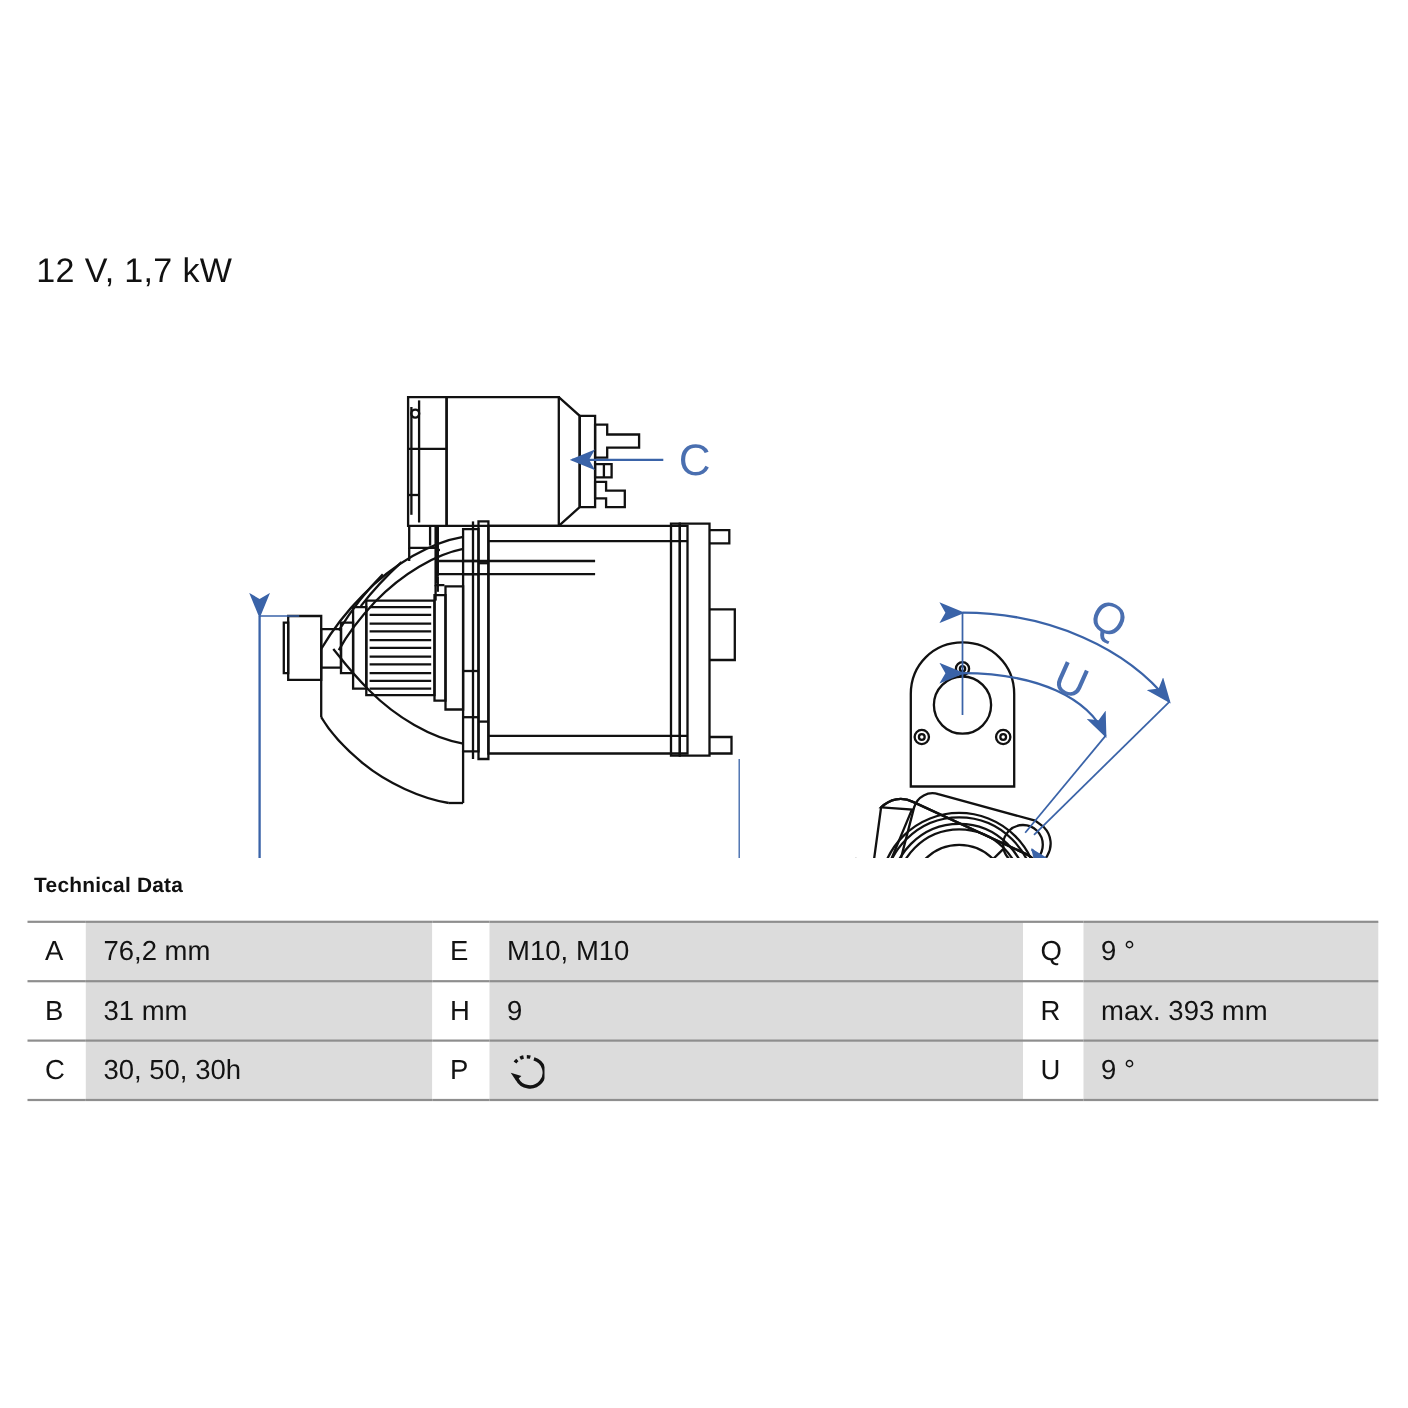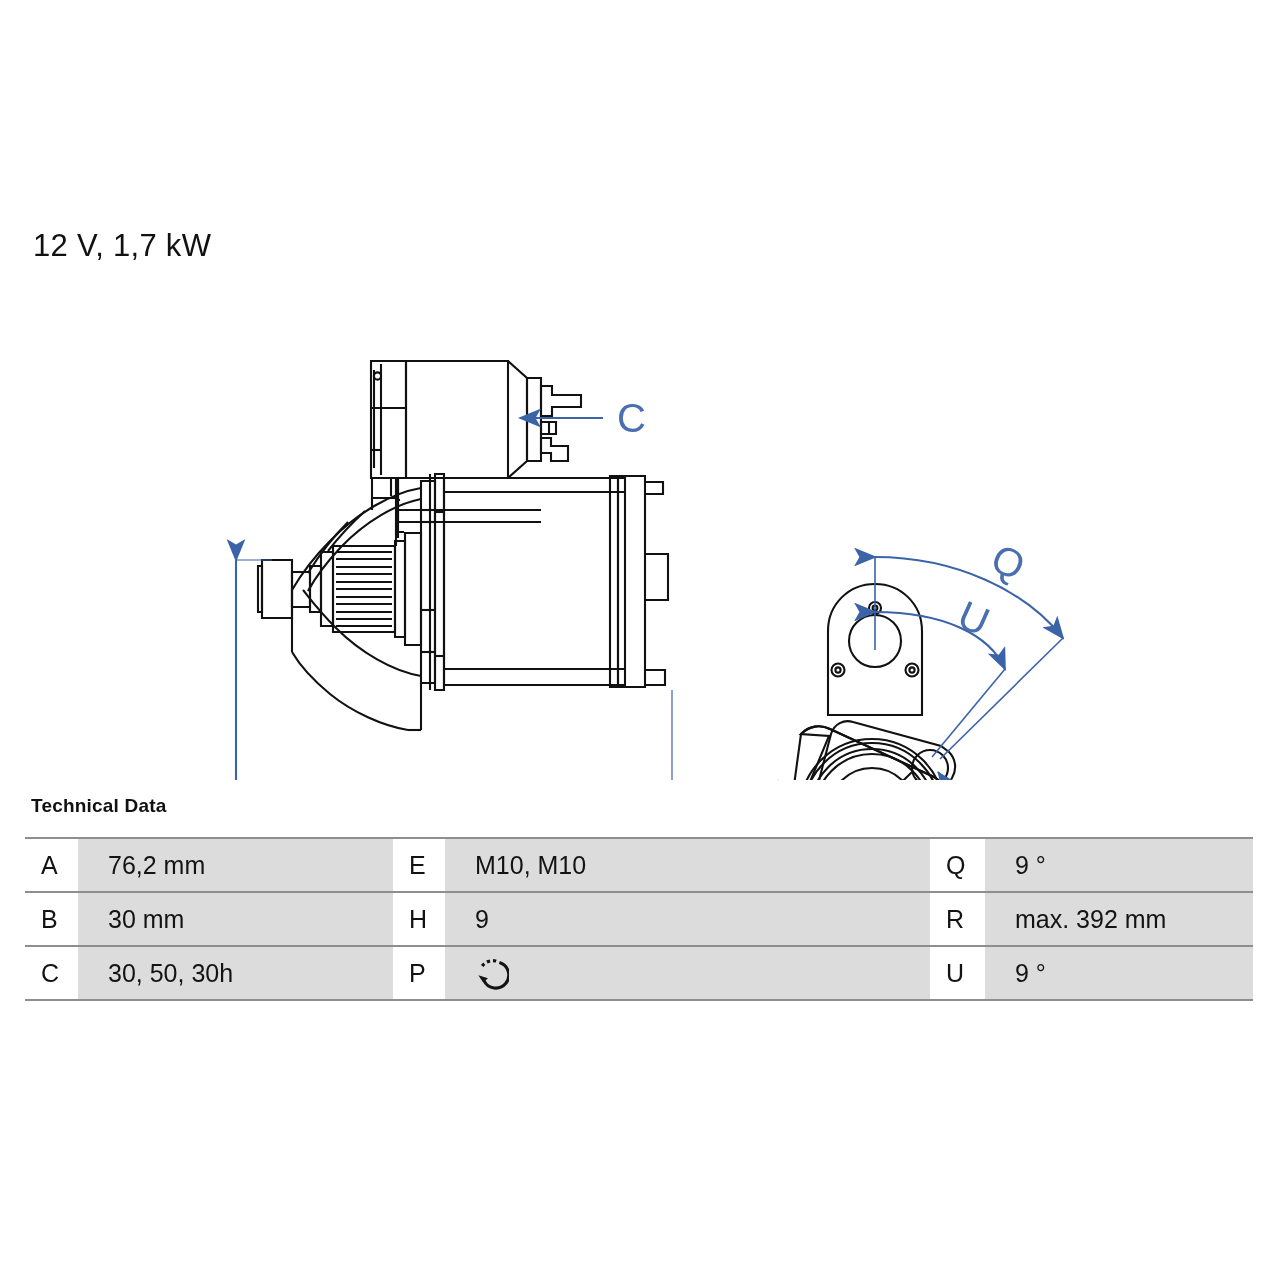--- a/index.html
+++ b/index.html
@@ -83,21 +83,21 @@
   #tech-table tr:last-child td {
     border-bottom: 2px solid #8e8e8e;
   }
   #tech-table td.key {
     background: #ffffff;
     padding-left: 16px;
     width: 53px;
   }
   #tech-table td.val {
     background: #dcdcdc;
-    padding-left: 30px;
+    padding-left: 16px;
   }
   .col-a-key { width: 53px; }
   .col-a-val { width: 315px; }
   .col-b-key { width: 52px; }
   .col-b-val { width: 485px; }
   .col-c-key { width: 55px; }
   .col-c-val { width: 268px; }
 
   .rot-icon {
     display: inline-block;
@@ -398,25 +398,25 @@
         <tr>
           <td class="key">A</td>
           <td class="val">76,2 mm</td>
           <td class="key">E</td>
           <td class="val">M10, M10</td>
           <td class="key">Q</td>
           <td class="val">9 °</td>
         </tr>
         <tr>
           <td class="key">B</td>
-          <td class="val">30 mm</td>
+          <td class="val">31 mm</td>
           <td class="key">H</td>
           <td class="val">9</td>
           <td class="key">R</td>
-          <td class="val">max. 392 mm</td>
+          <td class="val">max. 393 mm</td>
         </tr>
         <tr>
           <td class="key">C</td>
           <td class="val">30, 50, 30h</td>
           <td class="key">P</td>
           <td class="val">
             <span class="rot-icon">
               <svg viewBox="0 0 34 34" width="34" height="34" xmlns="http://www.w3.org/2000/svg">
 
                 <path d="M24.4,6.6 A13,13 0 1 1 9.0,24.6" fill="none" stroke="#131313" stroke-width="3.1" stroke-linecap="butt"></path>

